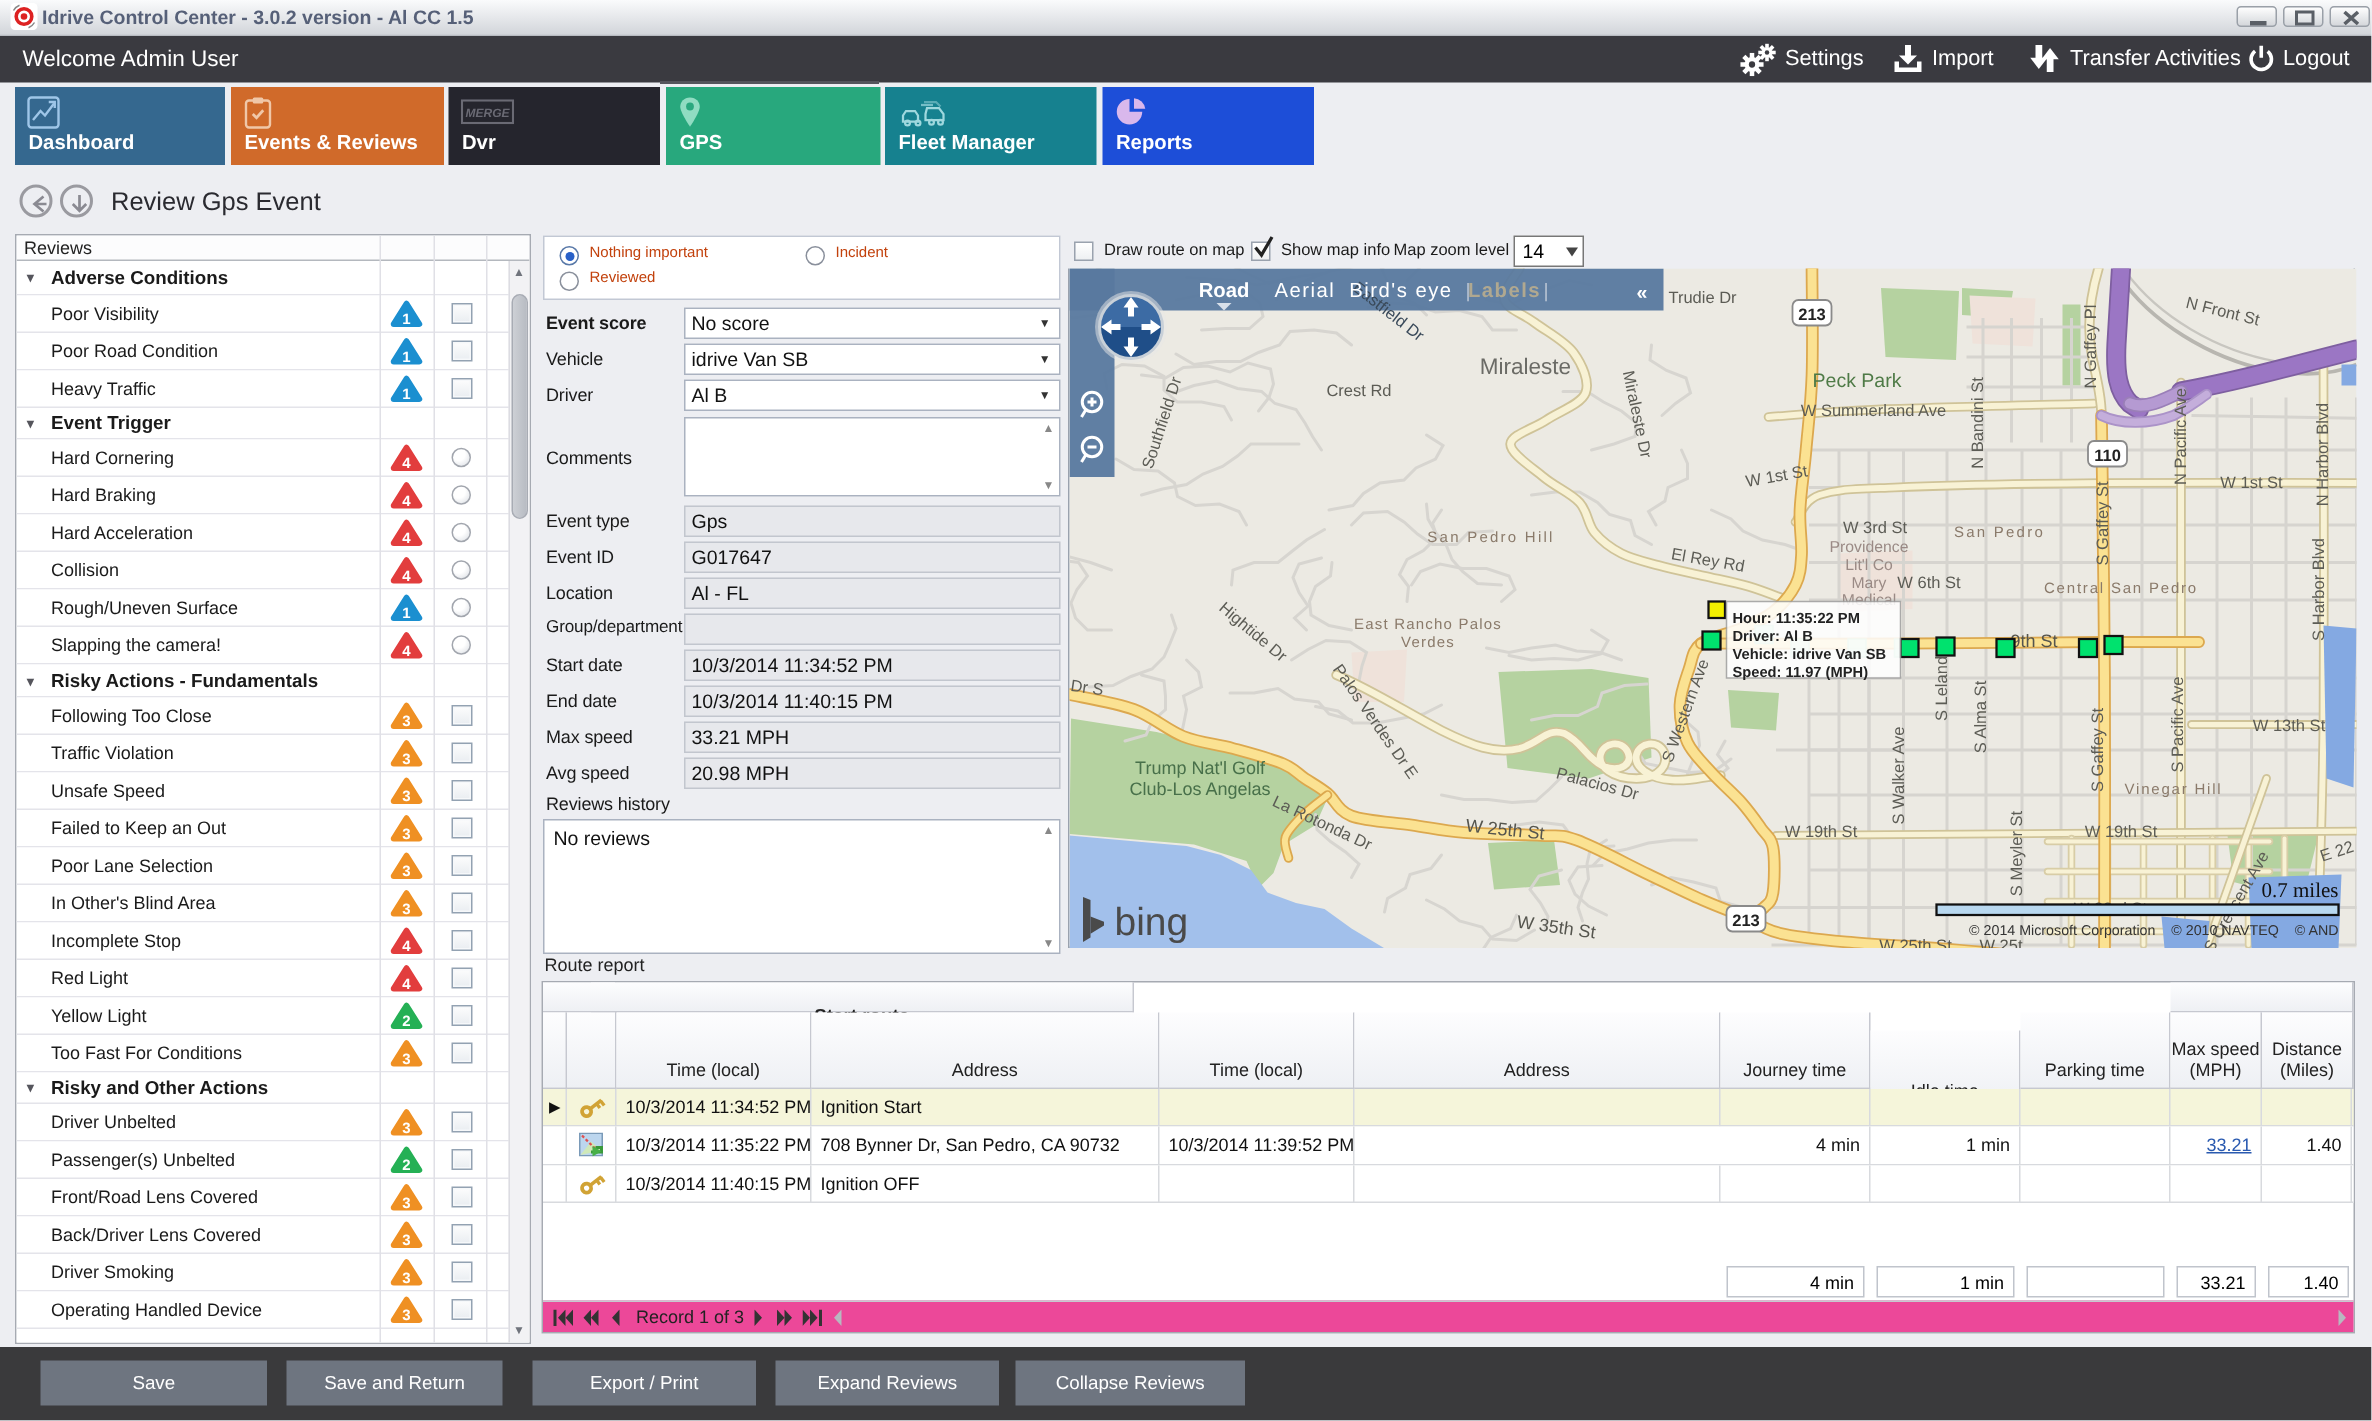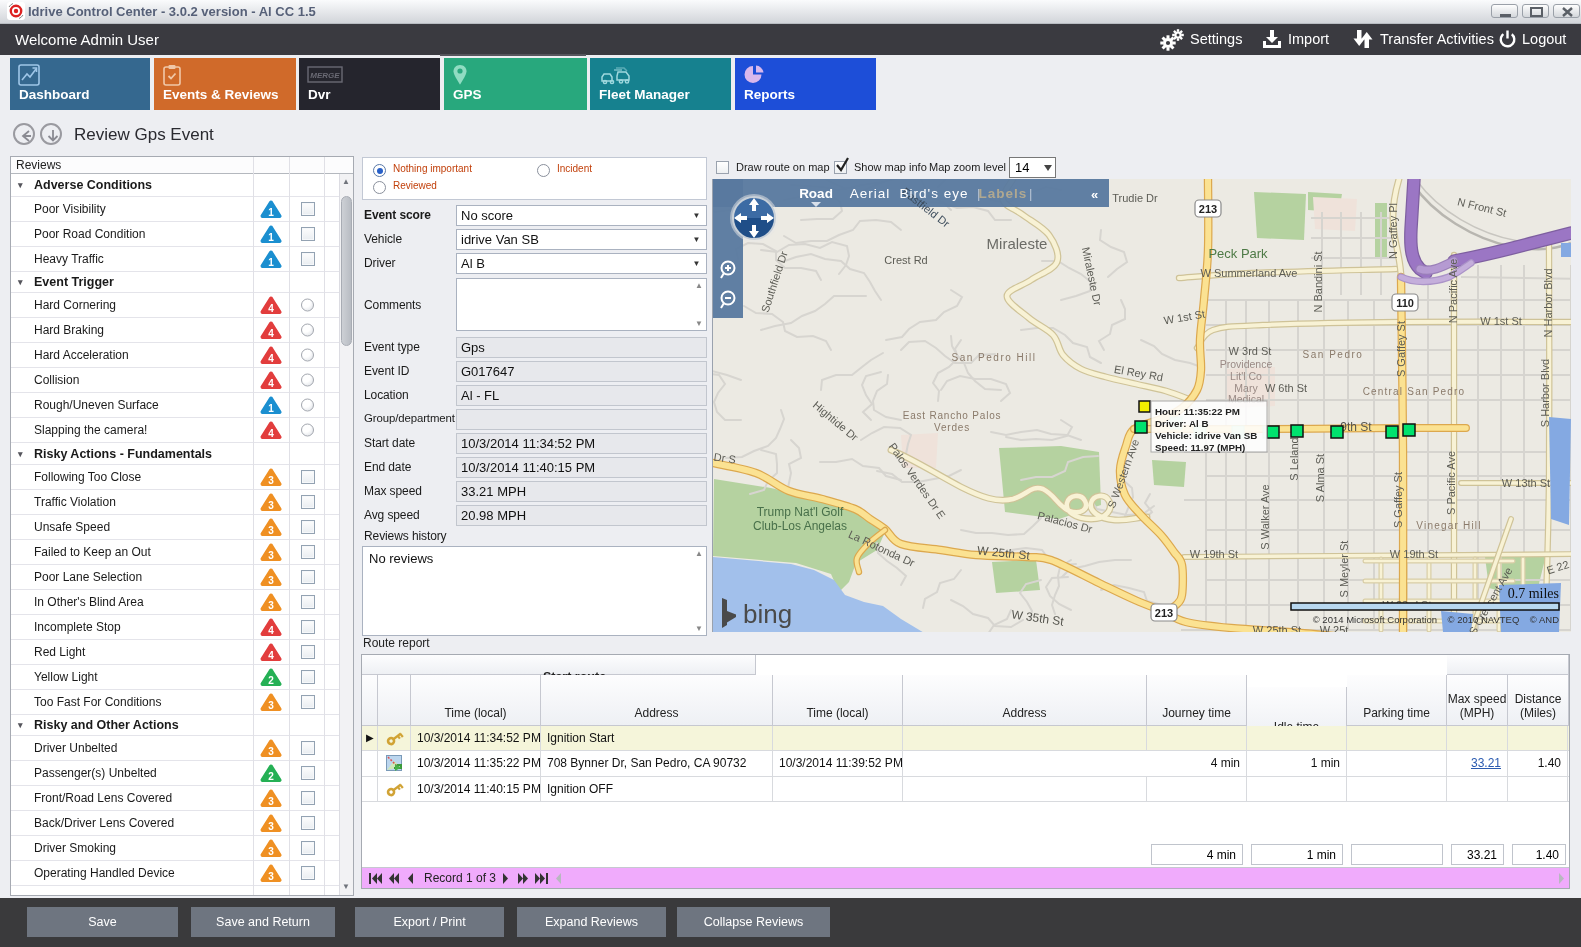--- a/index.html
+++ b/index.html
@@ -771,21 +771,21 @@
 </svg></div>
 <style>
 
 #rlabel{left:363px;top:636px;font-size:12px;color:#222}
 #rtable{left:361px;top:654px;width:1209px;height:235px;background:#fff;border:1px solid #a6aab2}
 .hcell{position:absolute;background:linear-gradient(#fdfdfe,#eef0f4);border-right:1px solid #c6c8d0;border-bottom:1px solid #c6c8d0;font-size:12px;color:#222;text-align:center}
 .hcell b{font-size:12.5px}
 .tcell{position:absolute;border-right:1px solid #d8dade;font-size:12px;color:#111;padding:5px 6px 0 6px;white-space:nowrap;overflow:hidden}
 .trow{position:absolute;left:0;width:1207px;border-bottom:1px solid #d8dade}
 .sumbox{position:absolute;background:#fff;border:1px solid #c0c4cc;font-size:12px;text-align:right;padding:3px 6px 0 0}
-#rnav{position:absolute;left:0;top:212px;width:1207px;height:21px;background:#f0abfc;border-top:1px solid #c6c8d0;font-size:12px;color:#222}
+#rnav{position:absolute;left:0;top:212px;width:1207px;height:21px;background:#ec4899;border-top:1px solid #c6c8d0;font-size:12px;color:#222}
 
 #bbar{left:0;top:898px;width:1581px;height:49px;background:#3a3a3c}
 .bbtn{position:absolute;top:9px;height:30px;background:#6e7580;color:#fff;font-size:12.5px;text-align:center;line-height:30px}
 </style>
 <div id="rlabel" class="abs">Route report</div>
 <div id="rtable" class="abs">
 <div class="hcell" style="left:0px;top:0px;width:49px;height:20px;padding-top:1px"></div>
 <div class="hcell" style="left:32px;top:0px;width:362px;height:20px;padding-top:15px"><b>Start route</b></div>
 <div class="hcell" style="left:1085px;top:0px;width:122px;height:20px;padding-top:1px"></div>
 <div class="hcell" style="left:0px;top:20px;width:16px;height:51px;padding-top:17px"></div>

